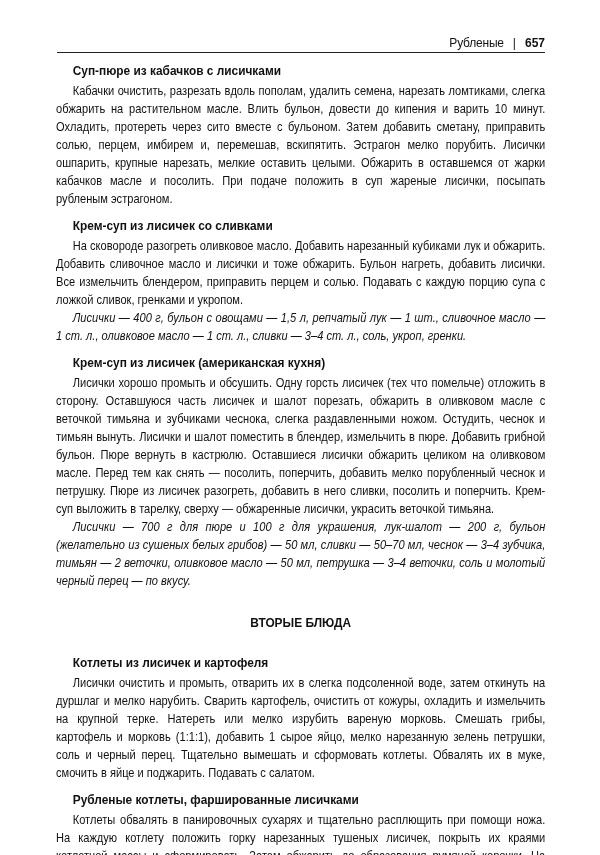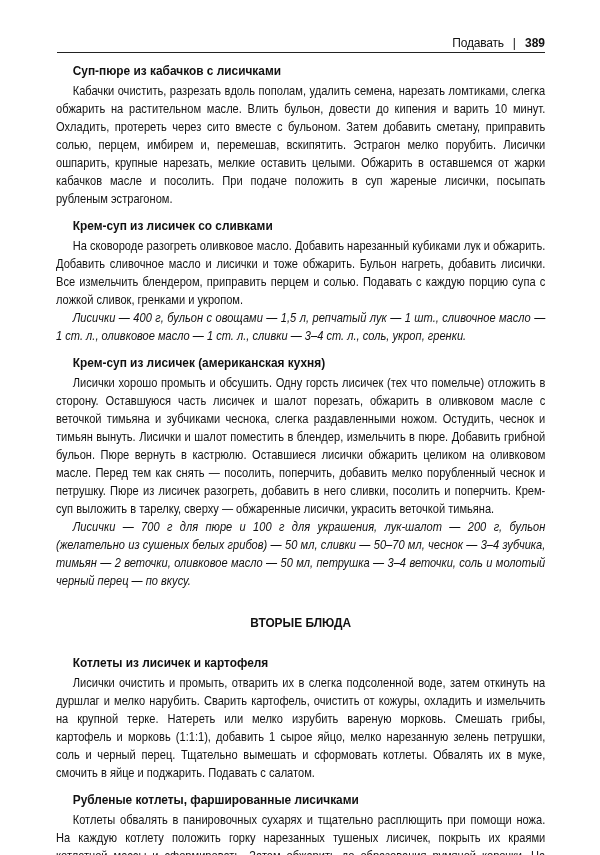--- a/index.html
+++ b/index.html
@@ -19,21 +19,21 @@
   h1.chapter { font-family: "Liberation Sans", sans-serif; font-weight: bold; font-size: 13.5px; text-align: center; margin: 24px 0 22px 0; line-height: 18px; }
   .recipe h2 { margin-bottom: 2px; }
 </style>
 </head>
 <body>
 
 <div class="page">
 
   <div class="header">
     <div class="header-inner">
-      <span class="section">Подавать</span><span class="sep">|</span><span class="num">389</span>
+      <span class="section">Рубленые</span><span class="sep">|</span><span class="num">657</span>
     </div>
   </div>
 
   <div class="content">
     <div class="narrow">
 
       <div class="recipe">
         <h2>Суп-пюре из кабачков с лисичками</h2>
         <p>Кабачки очистить, разрезать вдоль пополам, удалить семена, нарезать ломтиками, слегка обжарить на растительном масле. Влить бульон, довести до кипения и варить 10 минут. Охладить, протереть через сито вместе с бульоном. Затем добавить сметану, приправить солью, перцем, имбирем и, перемешав, вскипятить. Эстрагон мелко порубить. Лисички ошпарить, крупные нарезать, мелкие оставить целыми. Обжарить в оставшемся от жарки кабачков масле и посолить. При подаче положить в суп жареные лисички, посыпать рубленым эстрагоном.</p>
       </div>

